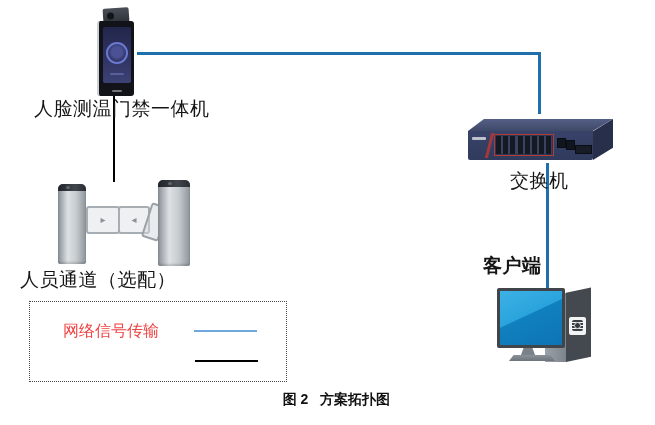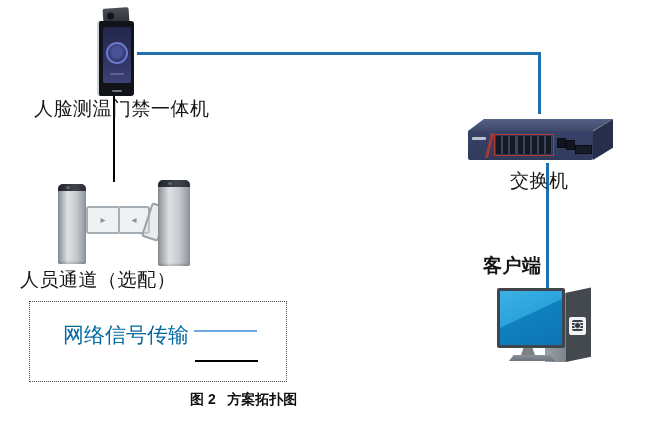--- a/index.html
+++ b/index.html
@@ -182,32 +182,32 @@
     -webkit-clip-path:polygon(10% 0,90% 0,100% 100%,0 100%);
     clip-path:polygon(10% 0,90% 0,100% 100%,0 100%);
   }
 
   
   .legend{
     left:29px;top:301px;width:258px;height:81px;
     border:1px dotted #4a4a4a;box-sizing:border-box;z-index:4;background:#fff;
   }
   .legend-label{
-    position:absolute;color:#0369a1;white-space:nowrap;
-    font-family:"Liberation Sans",sans-serif;font-size:21px;text-align:right;
+    position:absolute;color:#ef4444;white-space:nowrap;
+    font-family:"Liberation Sans",sans-serif;font-size:16px;text-align:right;
   }
   .legend-line{position:absolute;height:2px;width:63px;}
   .legend-line-net{background:#6fa8dc;left:164px;top:28px;}
   .legend-line-rvv{background:#000000;left:165px;top:58px;}
   .legend-label-net{left:33px;top:19px;}
   .legend-label-rvv{left:53px;top:49px;}
 
   
   .caption{
-    left:190px;top:391px;width:200px;text-align:left;z-index:5;
+    left:190px;top:391px;width:200px;text-align:right;z-index:5;
     font-family:"Liberation Sans",sans-serif;font-size:14px;font-weight:bold;
     color:#111;white-space:pre;
   }
 </style>
 </head>
 <body>
 
 <div class="net-line" style="left:137px;top:52px;width:404px;height:3px;"></div>
 <div class="net-line" style="left:538px;top:52px;width:3px;height:62px;"></div>
 <div class="net-line" style="left:546px;top:163px;width:3px;height:127px;"></div>

